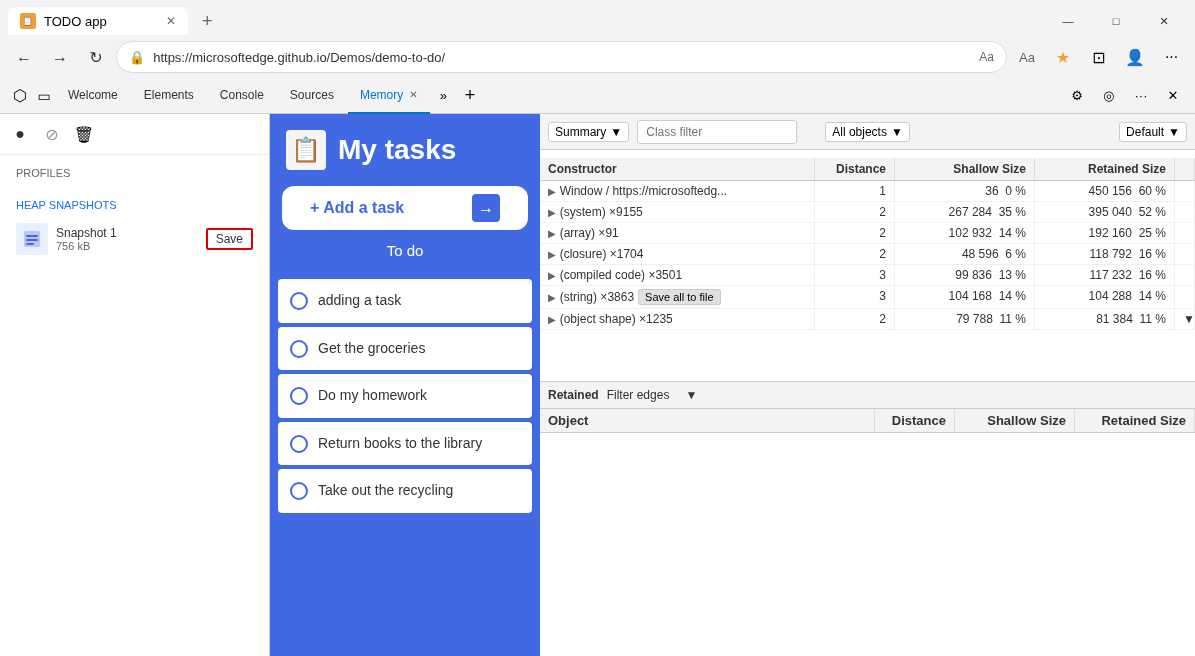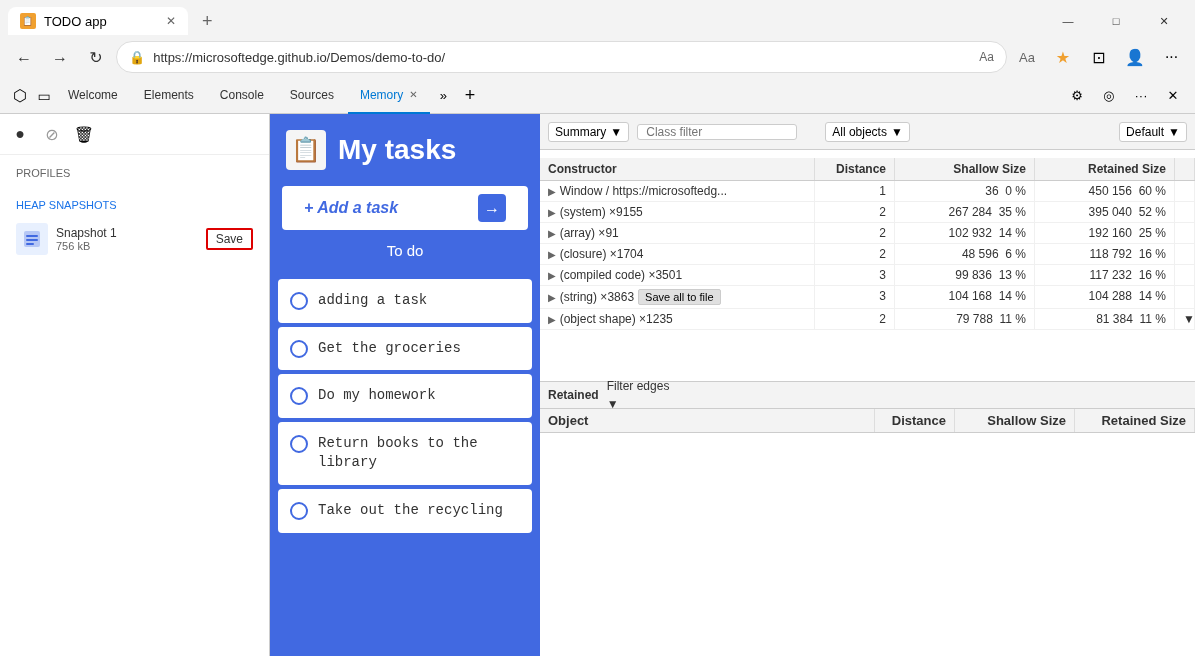--- a/index.html
+++ b/index.html
@@ -50,54 +50,54 @@
     .snapshot-info { flex: 1; }
     .snapshot-name { font-size: 12px; color: #333; }
     .snapshot-size { font-size: 11px; color: #666; }
     .save-btn { border: 2px solid #d00; background: white; color: #333; padding: 2px 8px; font-size: 12px; cursor: pointer; border-radius: 2px; }
 
     
     .todo-panel { width: 270px; background: #4169e1; display: flex; flex-direction: column; }
     .todo-header { padding: 16px; display: flex; align-items: center; gap: 12px; }
     .todo-icon { width: 40px; height: 40px; background: #f5f5f5; border-radius: 4px; display: flex; align-items: center; justify-content: center; font-size: 24px; }
     .todo-title { color: white; font-size: 28px; font-weight: bold; }
-    .add-task-bar { display: flex; align-items: center; background: white; margin: 0 12px 12px; border-radius: 4px; padding: 8px 22px; gap: 8px; font-style: italic; }
+    .add-task-bar { display: flex; align-items: center; background: white; margin: 0 12px 12px; border-radius: 12px; padding: 8px 28px; gap: 8px; }
     .add-task-btn { color: #4169e1; font-size: 16px; font-weight: bold; flex: 1; cursor: pointer; }
     .add-task-icon { width: 28px; height: 28px; background: #4169e1; border-radius: 4px; display: flex; align-items: center; justify-content: center; color: white; font-size: 16px; cursor: pointer; }
     .todo-section-label { color: white; text-align: center; font-size: 15px; margin-bottom: 20px; }
-    .todo-list { display: flex; flex-direction: column; gap: 4px; padding: 0 8px; overflow-y: auto; font-family: Liberation Mono, monospace; }
+    .todo-list { display: flex; flex-direction: column; gap: 4px; padding: 0 8px; overflow-y: auto; }
     .todo-item { background: white; border-radius: 4px; padding: 12px; display: flex; align-items: flex-start; gap: 10px; cursor: pointer; }
     .todo-checkbox { width: 18px; height: 18px; border: 2px solid #4169e1; border-radius: 50%; flex-shrink: 0; margin-top: 1px; }
     .todo-text { font-size: 14px; color: #333; line-height: 1.4; }
 
     
     .devtools-right { flex: 1; background: white; display: flex; flex-direction: column; overflow: hidden; }
     .memory-toolbar { display: flex; align-items: center; background: #f3f3f3; border-bottom: 1px solid #ccc; padding: 4px 8px; gap: 8px; height: 36px; }
     .memory-view-select { display: flex; align-items: center; gap: 4px; background: white; border: 1px solid #ccc; border-radius: 3px; padding: 2px 6px; font-size: 12px; }
-    .class-filter-input { flex: 1; max-width: 160px; height: 16px; border: 1px solid #ccc; border-radius: 3px; padding: 0 8px; font-size: 12px; }
+    .class-filter-input { flex: 1; max-width: 160px; height: 24px; border: 1px solid #ccc; border-radius: 3px; padding: 0 8px; font-size: 12px; }
     .objects-select { display: flex; align-items: center; gap: 4px; background: white; border: 1px solid #ccc; border-radius: 3px; padding: 2px 6px; font-size: 12px; margin-left: 20px; }
     .default-select { margin-left: auto; display: flex; align-items: center; gap: 4px; background: white; border: 1px solid #ccc; border-radius: 3px; padding: 2px 6px; font-size: 12px; }
 
     
     .memory-table { flex: 1; overflow-y: auto; font-size: 12px; margin-top: 8px; }
     .table-header { display: grid; grid-template-columns: 1fr 80px 140px 140px 20px; background: #f3f3f3; border-bottom: 1px solid #ccc; position: sticky; top: 0; }
     .th { padding: 4px 8px; font-weight: 600; color: #333; border-right: 1px solid #ddd; white-space: nowrap; overflow: hidden; }
     .th.right { text-align: right; }
     .table-body { }
     .table-row { display: grid; grid-template-columns: 1fr 80px 140px 140px 20px; border-bottom: 1px solid #f0f0f0; }
     .td { padding: 3px 8px; color: #333; border-right: 1px solid #f0f0f0; white-space: nowrap; overflow: hidden; }
     .td.right { text-align: right; }
     .td.constructor { display: flex; align-items: center; gap: 4px; }
     .expand-arrow { color: #666; font-size: 10px; cursor: pointer; }
     .save-all-btn { background: #e0e0e0; border: 1px solid #ccc; padding: 1px 6px; font-size: 11px; cursor: pointer; border-radius: 2px; }
 
     
     .retainers-header { background: #f3f3f3; border-top: 1px solid #ccc; border-bottom: 1px solid #ccc; display: flex; align-items: center; padding: 4px 8px; gap: 8px; height: 28px; }
     .retainers-label { font-size: 12px; font-weight: 600; color: #333; }
-    .filter-edges { display: flex; align-items: flex-start; gap: 4px; font-size: 12px; color: #333; cursor: pointer; flex-direction: column; }
+    .filter-edges { display: flex; align-items: flex-end; gap: 16px; font-size: 12px; color: #333; cursor: pointer; }
 
     .retainers-table-header { display: grid; grid-template-columns: 1fr 80px 120px 120px; background: #f3f3f3; border-bottom: 1px solid #ccc; }
     .retainers-body { flex: 1; }
   </style>
 </head>
 <body>
 
 <div class="browser-chrome">
   <div class="title-bar">
     <div class="tab">

